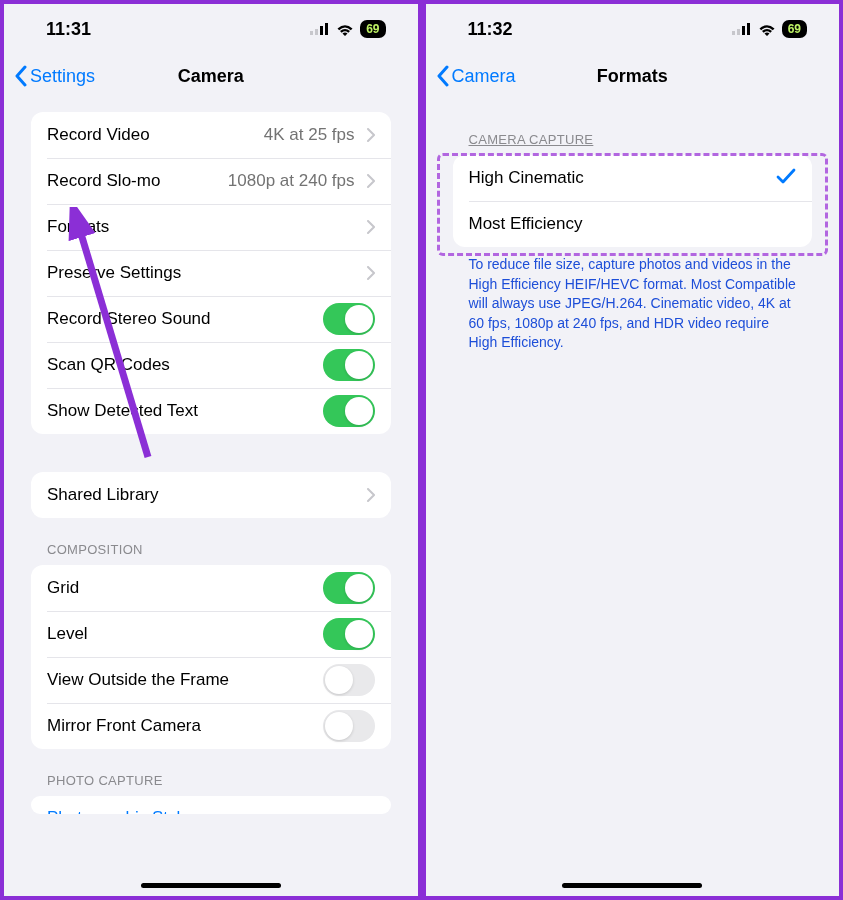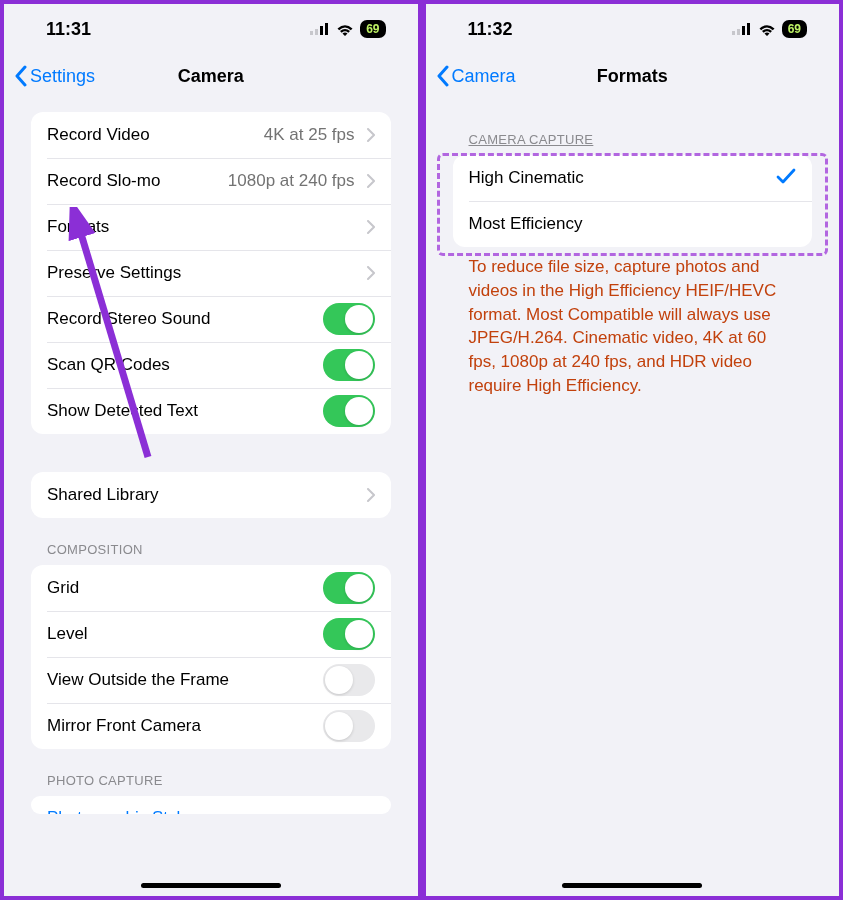--- a/index.html
+++ b/index.html
@@ -135,22 +135,22 @@
       width: 28px;
       height: 28px;
       background: #fff;
       border-radius: 50%;
       top: 2px;
       box-shadow: 0 1px 3px rgba(0,0,0,0.15);
     }
     .toggle.on .toggle-knob { right: 2px; }
     .toggle.off .toggle-knob { left: 2px; }
     .footer-text {
-      font-size: 17px;
-      color: #c2410c;
+      font-size: 14px;
+      color: #1d4ed8;
       padding: 8px 16px;
       line-height: 1.4;
     }
     .checkmark {
       color: #007aff;
       font-size: 20px;
       font-weight: 600;
     }
     .home-indicator {
       position: absolute;

